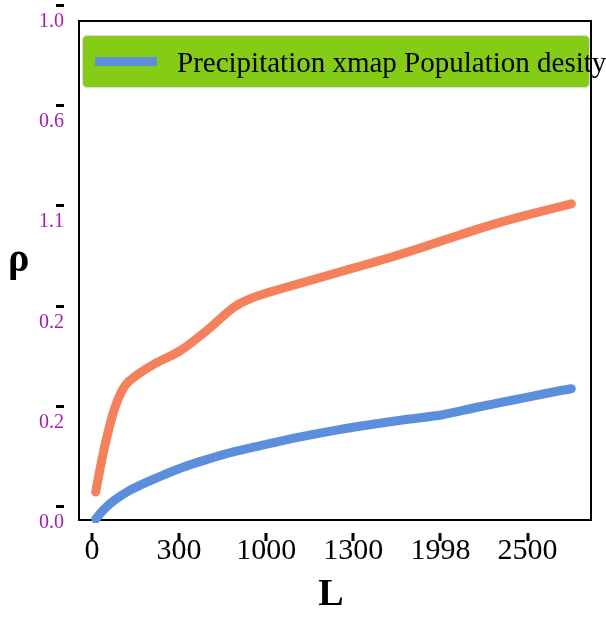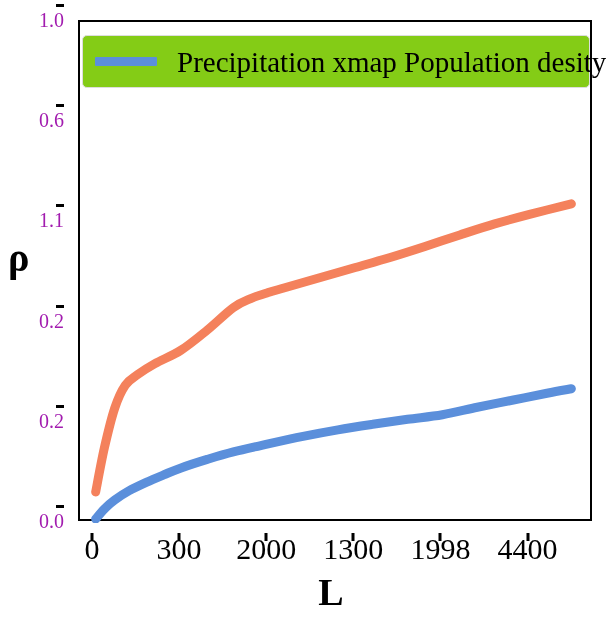--- a/index.html
+++ b/index.html
@@ -179,33 +179,33 @@
       <div class="xtick-wrap" style="left: 91.939px;">
         <span class="xtick-mark"></span>
         <span>0</span>
       </div>
       <div class="xtick-wrap" style="left: 179.058px;">
         <span class="xtick-mark"></span>
         <span>300</span>
       </div>
       <div class="xtick-wrap" style="left: 266.176px;">
         <span class="xtick-mark"></span>
-        <span>2000</span>
+        <span>1000</span>
       </div>
       <div class="xtick-wrap" style="left: 353.295px;">
         <span class="xtick-mark"></span>
         <span>1300</span>
       </div>
       <div class="xtick-wrap" style="left: 440.414px;">
         <span class="xtick-mark"></span>
         <span>1998</span>
       </div>
       <div class="xtick-wrap" style="left: 527.532px;">
         <span class="xtick-mark"></span>
-        <span>4400</span>
+        <span>2500</span>
       </div>
     </div>
 
   <div id="ylabel">ρ</div>
   <div id="xlabel">L</div>
 
   <div id="plot-area">
     <svg id="plot-svg" viewBox="0 0 514 501" preserveAspectRatio="none">
         <path d="M15.68,496.99 C17.13,495.32 21.20,490.14 24.39,486.97 C27.59,483.80 30.78,480.96 34.85,477.95 C38.91,474.95 43.56,471.86 48.79,468.94 C54.01,466.01 60.40,463.09 66.21,460.42 C72.02,457.75 77.83,455.33 83.63,452.90 C89.44,450.48 93.80,448.48 101.06,445.89 C108.32,443.30 118.48,440.04 127.19,437.37 C135.91,434.70 143.16,432.45 153.33,429.86 C163.49,427.27 176.56,424.43 188.18,421.84 C199.79,419.25 211.41,416.66 223.02,414.33 C234.64,411.99 246.26,409.82 257.87,407.81 C269.49,405.81 281.10,404.06 292.72,402.30 C304.33,400.55 315.95,398.88 327.57,397.29 C339.18,395.71 350.80,394.79 362.41,392.78 C374.03,390.78 385.65,387.69 397.26,385.27 C408.88,382.85 420.49,380.59 432.11,378.25 C443.72,375.92 457.08,373.16 466.96,371.24 C476.83,369.32 487.28,367.48 491.35,366.73" fill="none" stroke="#5b8fdb" stroke-width="9" stroke-linecap="round" stroke-linejoin="round"></path>
         <path d="M15.68,469.94 C17.13,462.59 21.20,439.88 24.39,425.85 C27.59,411.82 31.36,396.21 34.85,385.77 C38.33,375.33 41.53,368.74 45.30,363.23 C49.08,357.71 52.56,356.29 57.50,352.70 C62.44,349.11 67.66,345.77 74.92,341.68 C82.18,337.59 92.35,333.75 101.06,328.15 C109.77,322.56 118.48,315.21 127.19,308.12 C135.91,301.02 146.07,290.83 153.33,285.57 C160.59,280.31 164.94,279.06 170.75,276.55 C176.56,274.05 182.37,272.38 188.18,270.54 C193.98,268.70 196.89,268.03 205.60,265.53 C214.31,263.02 228.83,258.85 240.45,255.51 C252.06,252.17 263.68,248.83 275.29,245.49 C286.91,242.15 298.53,238.98 310.14,235.47 C321.76,231.96 333.37,228.21 344.99,224.45 C356.61,220.69 368.22,216.68 379.84,212.93 C391.45,209.17 403.07,205.33 414.68,201.90 C426.30,198.48 436.75,195.72 449.53,192.38 C462.31,189.04 484.38,183.62 491.35,181.86" fill="none" stroke="#f4815c" stroke-width="9" stroke-linecap="round" stroke-linejoin="round"></path>

